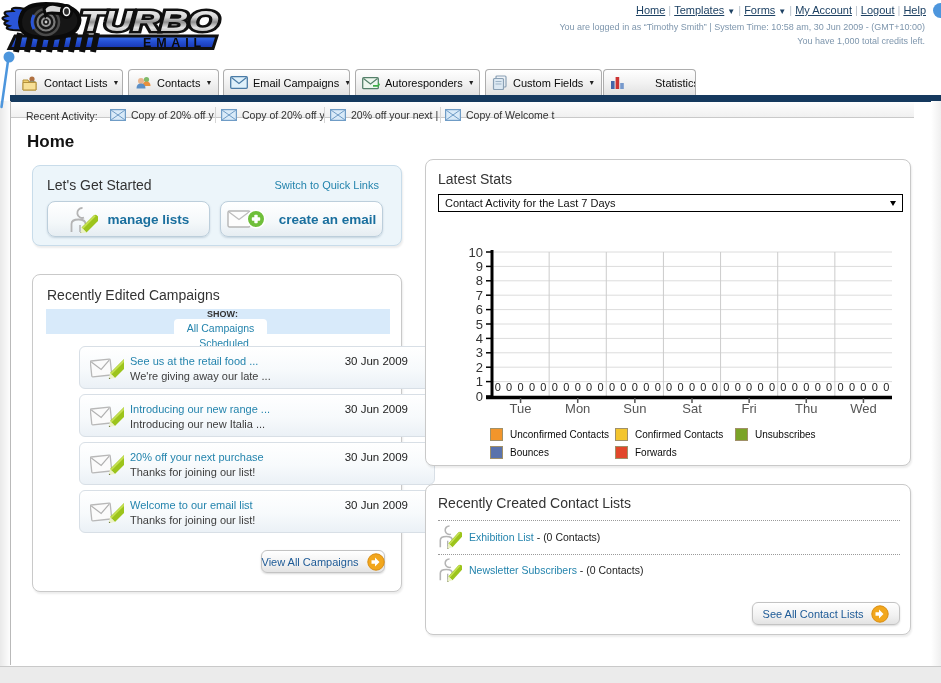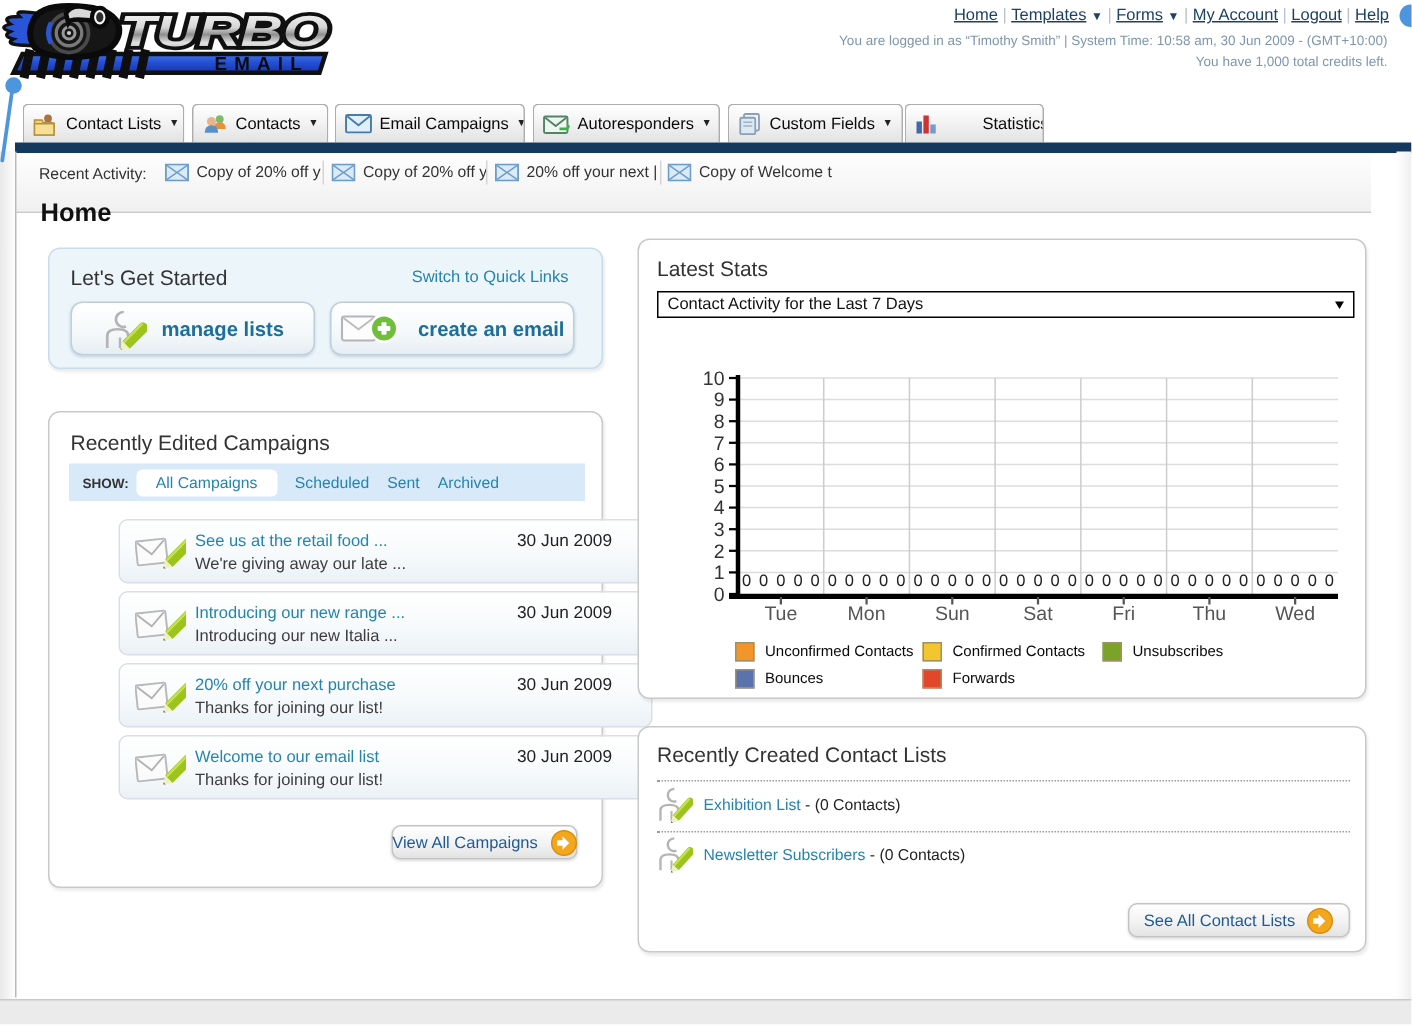--- a/index.html
+++ b/index.html
@@ -17,21 +17,21 @@
 #helpball { top:3px; right:-7px; width:15px; height:15px; border-radius:50%; background:#4d96dd; }
 
 
 #tabs { top:69px; left:15px; height:26px; }
 .tab { position:absolute; top:0; height:26px; background:linear-gradient(#ffffff,#f2f2f2 50%,#e2e2e2); border:1px solid #adadad; border-bottom:none; border-radius:4px 4px 0 0; font-size:11px; color:#0a0a0a; display:flex; align-items:center; padding:0 6px; white-space:nowrap; overflow:hidden; }
 .tab svg { margin-right:5px; }
 .tab .car { margin-left:5px; font-size:7px; color:#222; }
 #navybar { top:95px; left:10px; width:931px; height:7px; background:#15395e; }
 
 
-#recent { top:102px; left:11px; width:903px; height:40px; background:linear-gradient(#fefefe,#f0f0f0); border-bottom:1px solid #c9c9c9; font-size:11px; color:#333; }
+#recent { top:102px; left:11px; width:903px; height:16px; background:linear-gradient(#fefefe,#f0f0f0); border-bottom:1px solid #c9c9c9; font-size:11px; color:#333; }
 #recent .lbl { position:absolute; left:15px; top:8px; font-size:10.5px; }
 .ritem { position:absolute; top:7px; display:flex; align-items:center; font-size:10.5px; color:#333; }
 .ritem svg { margin-right:5px; }
 .rsep { position:absolute; top:5px; height:16px; border-left:1px solid #d5d5d5; }
 
 #leftline { top:101px; left:10px; width:1px; height:564px; background:#b9b9b9; }
 #footer { top:666px; left:0; width:941px; height:17px; background:#ebebeb; border-top:1px solid #c9c9c9; }
 
 #home { top:132px; left:27px; font-size:17px; font-weight:bold; color:#111; }
 
@@ -40,21 +40,21 @@
 .ptitle { position:absolute; font-size:14px; color:#333; }
 
 #panelA { left:32px; top:165px; width:370px; height:81px; background:#ecf5fa; border:1px solid #c8dcea; }
 #panelA .ptitle { left:14px; top:11px; }
 #switchq { position:absolute; right:22px; top:13px; font-size:11px; color:#2484ad; }
 .bigbtn { position:absolute; top:35px; height:36px; width:163px; white-space:nowrap; background:linear-gradient(#ffffff,#f4f8fa 60%,#e6edf2); border:1px solid #bccedb; border-radius:8px; box-shadow:0 1px 2px rgba(80,110,140,0.25); display:flex; align-items:center; justify-content:center; font-size:13.5px; font-weight:bold; color:#1a6f9e; }
 .bigbtn svg { margin-right:10px; }
 
 #panelB { left:32px; top:274px; width:370px; height:318px; }
 #panelB .ptitle { left:14px; top:12px; }
-#showbar { position:absolute; left:13px; top:34px; width:344px; height:25px; background:#d8eafa; display:flex; align-items:center; font-size:10px; color:#333; }
+#showbar { position:absolute; left:13px; top:34px; width:344px; height:25px; background:#d8eafa; display:flex; align-items:center; font-size:10px; color:#333;flex-direction:column; }
 #showbar .showlbl { margin-left:9px; font-weight:bold; font-size:9px; }
 #showbar a { font-size:10.5px; color:#2484ad; }
 #showbar .sel { background:#fff; border-radius:4px; padding:3px 13px; margin-left:5px; }
 #showbar .lnk { margin-left:12px; }
 .citem { position:absolute; left:9px; width:356px; height:43px; border:1px solid #d8dfe6; border-radius:6px; background:linear-gradient(#ffffff,#f7fafc 55%,#ebf1f6);margin-left:37px; }
 .citem svg { position:absolute; left:10px; top:9px; }
 .citem .t1 { position:absolute; left:50px; top:8px; font-size:11px; color:#2484ad; }
 .citem .t2 { position:absolute; left:50px; top:23px; font-size:11px; color:#3d3d3d; }
 .citem .dt { position:absolute; right:26px; top:8px; font-size:11.5px; color:#222; }
 .gobtn { position:absolute; height:23px; white-space:nowrap; background:linear-gradient(#ffffff,#f1f1f1 60%,#e3e3e3); border:1px solid #c3c3c3; border-radius:6px; box-shadow:0 1px 2px rgba(0,0,0,0.15); display:flex; align-items:center; justify-content:center; font-size:11px; color:#1d5a96; }

